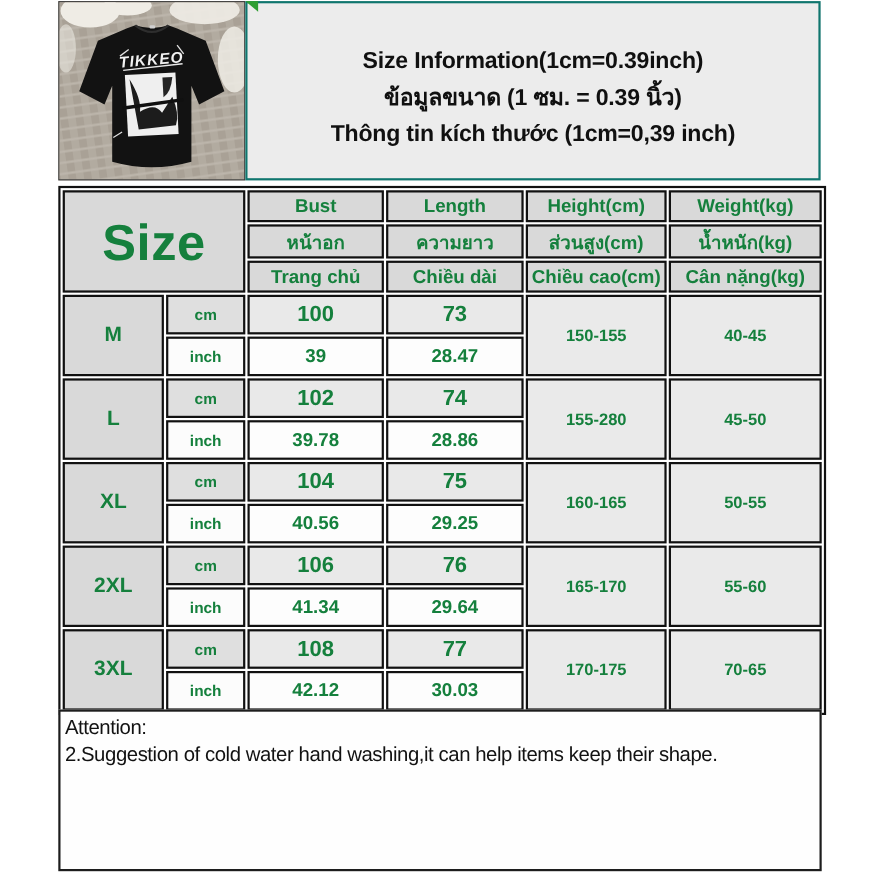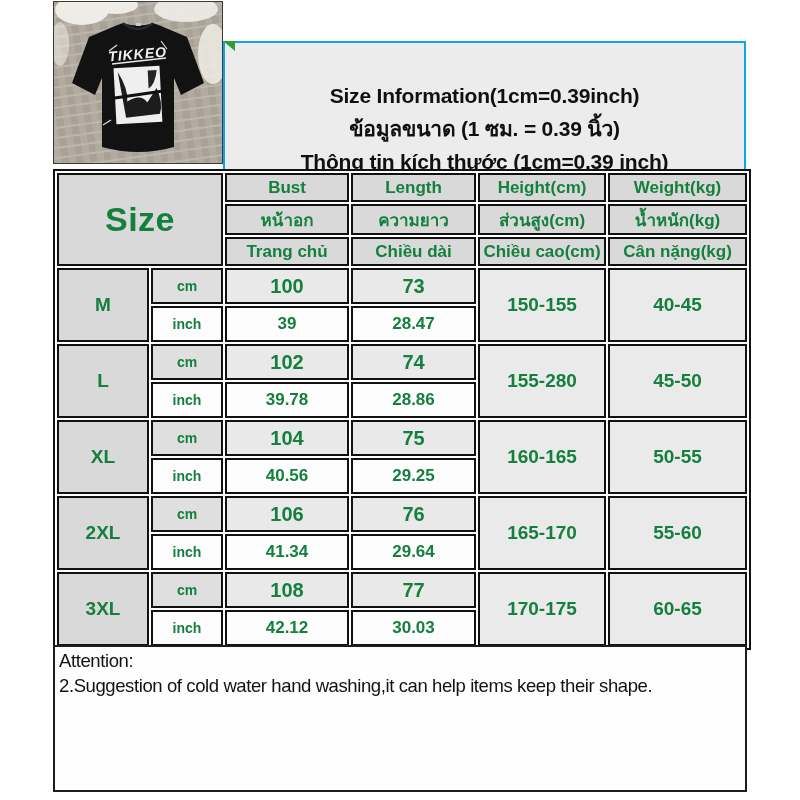--- a/index.html
+++ b/index.html
@@ -10,23 +10,22 @@
   }
   .canvas{position:absolute;left:0;top:0;width:800px;height:800px;background:#fff;}
 
   
   .photo{
     position:absolute;left:53px;top:1px;width:170px;height:163px;
     border:1px solid #3a3a3a;box-sizing:border-box;overflow:hidden;background:#b2aba0;
   }
   .title-box{
     position:absolute;left:223px;top:1px;width:523px;height:163px;
-    background:#ececec;border:2px solid #0ea5e9;box-sizing:border-box;
+    background:#ececec;border:2px solid #0f766e;box-sizing:border-box;
     text-align:center;
-    margin-top:40px;
   }
   .title-inner{padding-top:36px;}
   .title-line{
     font-weight:bold;color:#101010;font-size:21px;line-height:33px;
     letter-spacing:-0.2px;white-space:nowrap;
   }
   .green-corner{
     position:absolute;left:-2px;top:-2px;width:12px;height:10px;
     clip-path:polygon(0 0,100% 0,100% 100%);
   }
@@ -34,29 +33,29 @@
   
   table.size-table{
     position:absolute;left:53px;top:169px;width:694px;
     border-collapse:separate;border-spacing:2px;table-layout:fixed;
     background:#ffffff;border:2px solid #111;
   }
   table.size-table td{
     border:2px solid #111;text-align:center;vertical-align:middle;
     font-weight:bold;color:#15803d;overflow:hidden;padding:0;
   }
-  td.corner{background:#d9d9d9;font-size:34px;letter-spacing:0.5px;}
+  td.corner{background:#d9d9d9;font-size:46px;letter-spacing:0.5px;}
   td.hdr{background:#d9d9d9;font-size:17px;height:25px;}
   td.lbl-size{background:#d9d9d9;font-size:19px;}
   td.lbl-unit{font-size:14px;height:32px;}
   td.u-cm{background:#dfdfdf;}
   td.u-inch{background:#fcfcfc;}
   td.val-cm{background:#e9e9e9;font-size:20px;height:32px;}
   td.val-inch{background:#fdfdfd;font-size:17px;height:32px;}
-  td.merged{background:#eaeaea;font-size:19px;}
+  td.merged{background:#eaeaea;font-size:15px;}
 
   
   .attention{
     position:absolute;left:53px;top:645px;width:694px;height:147px;
     background:#fefefe;border:2px solid #1d1d1d;box-sizing:border-box;
     padding:1px 2px 16px 4px;
   }
   .attention .att-text{
     font-size:18.5px;line-height:25px;color:#121212;letter-spacing:-0.4px;
   }
@@ -192,21 +191,21 @@
         <td class="val-inch">41.34</td>
         <td class="val-inch">29.64</td>
       </tr>
 
       <tr>
         <td class="lbl-size" rowspan="2">3XL</td>
         <td class="lbl-unit u-cm">cm</td>
         <td class="val-cm">108</td>
         <td class="val-cm">77</td>
         <td class="merged" rowspan="2">170-175</td>
-        <td class="merged" rowspan="2">60-65</td>
+        <td class="merged" rowspan="2">70-65</td>
       </tr>
       <tr>
         <td class="lbl-unit u-inch">inch</td>
         <td class="val-inch">42.12</td>
         <td class="val-inch">30.03</td>
       </tr>
     </tbody>
   </table>
 
   <div class="attention">

